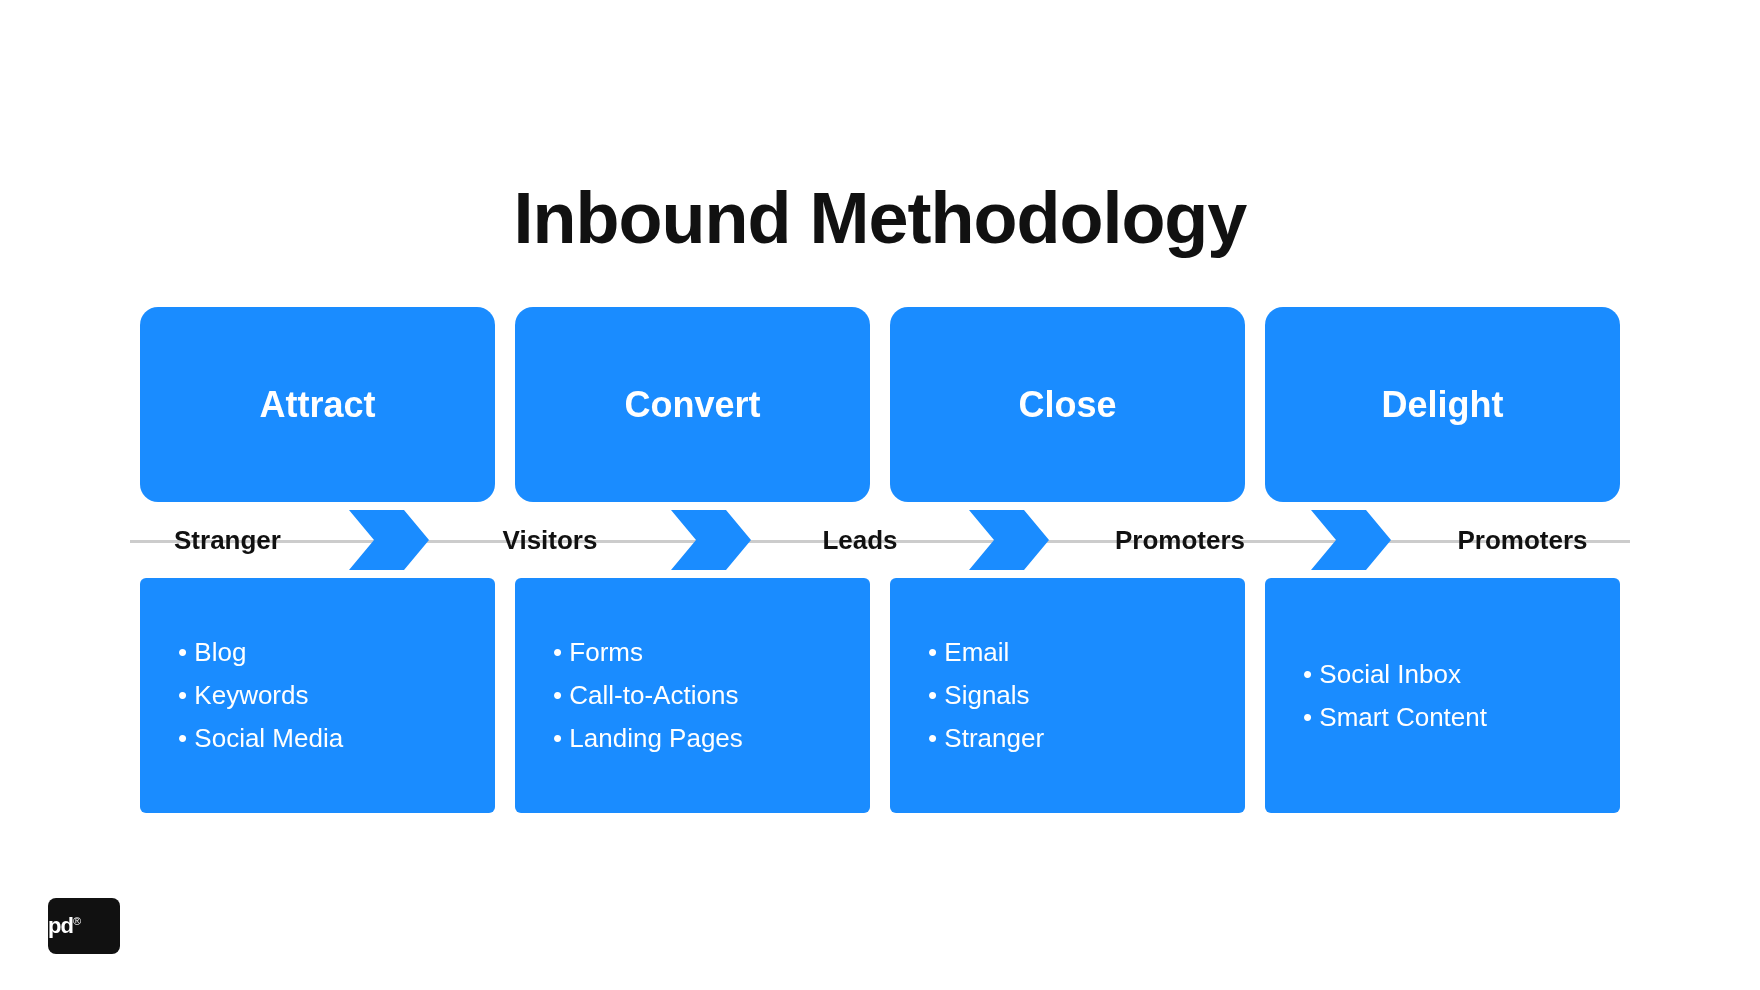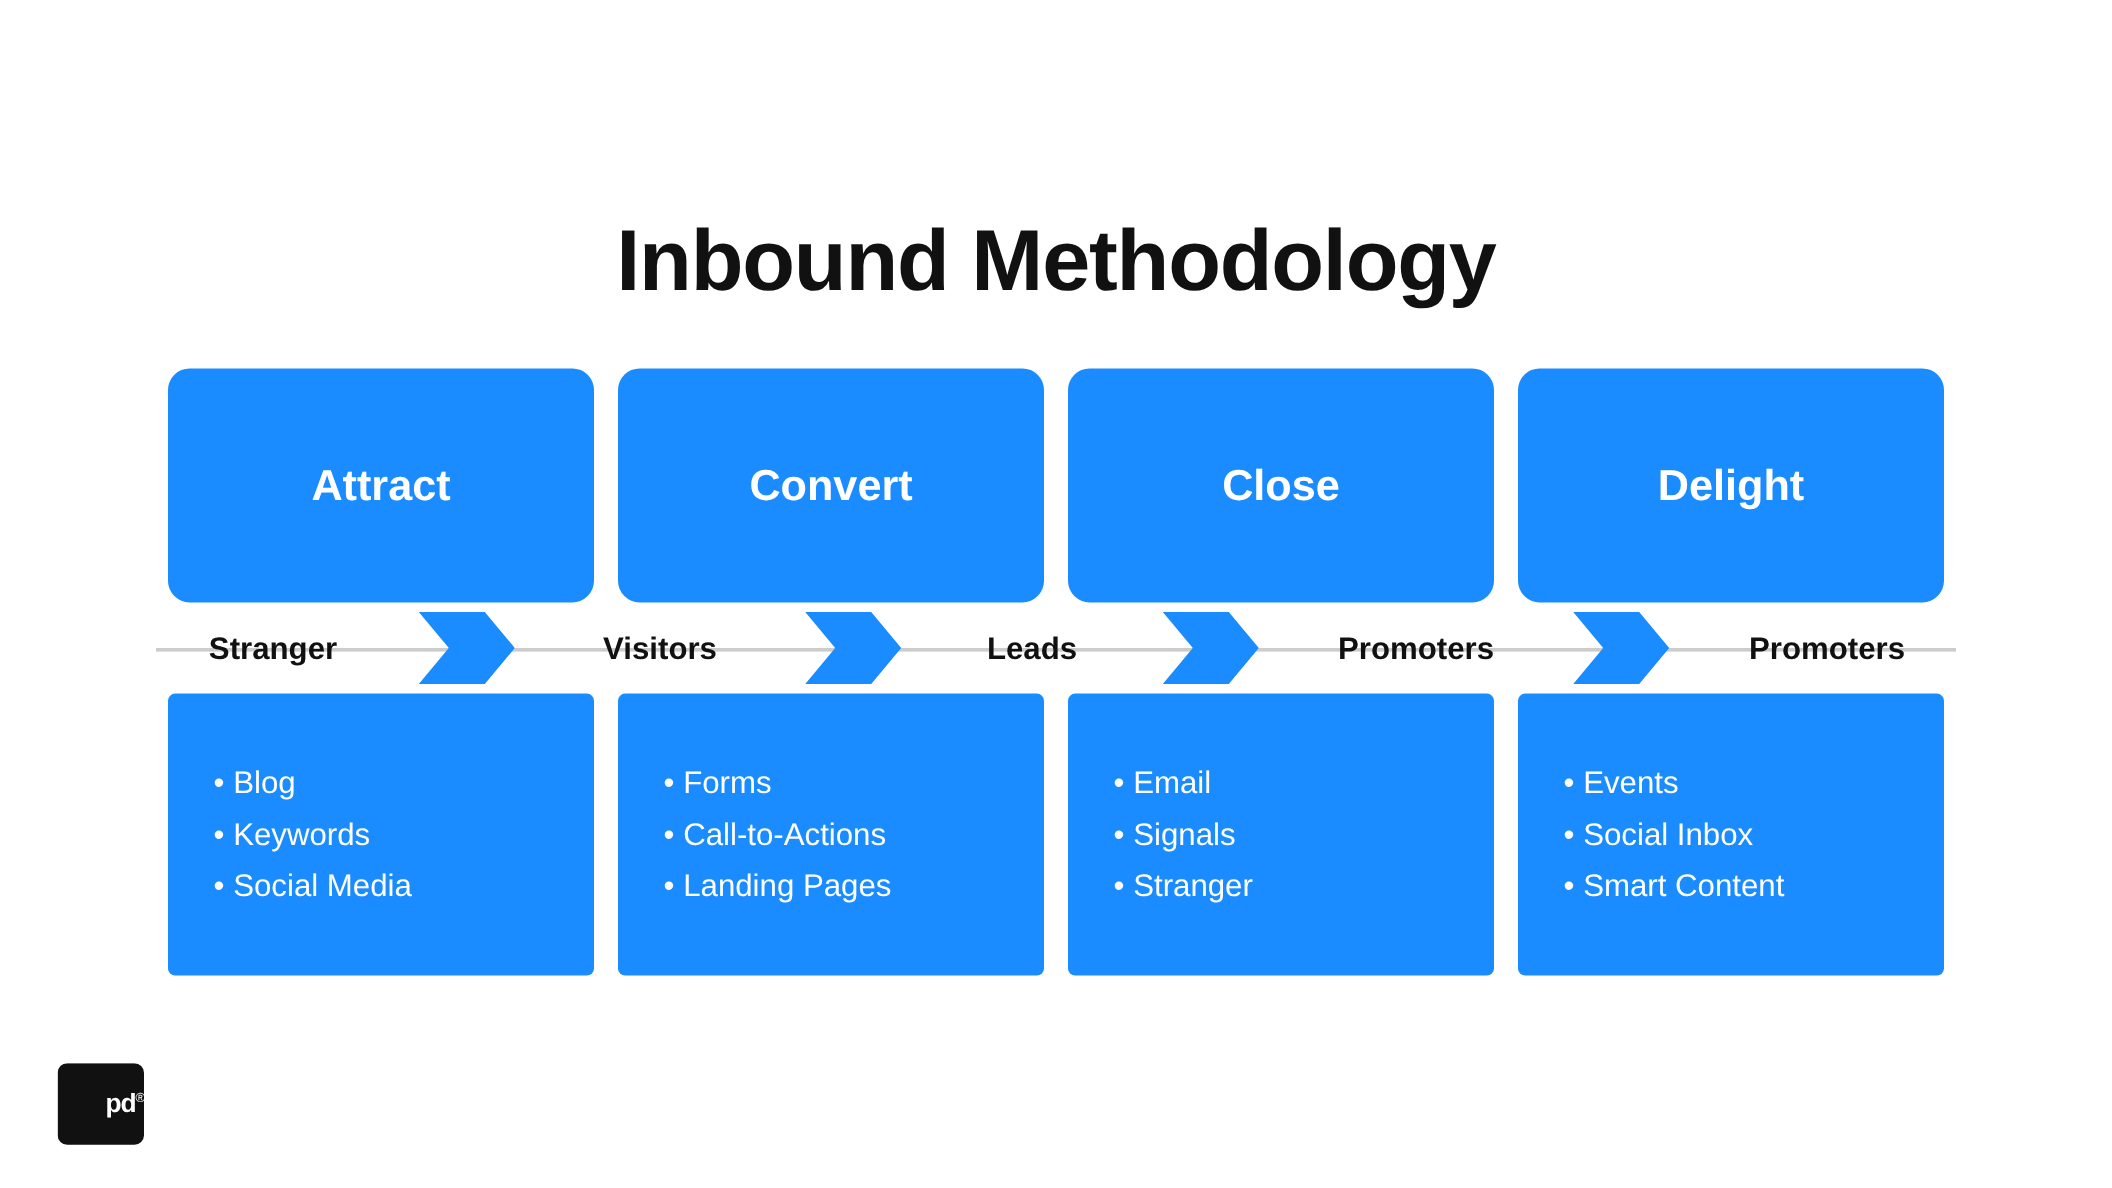--- a/index.html
+++ b/index.html
@@ -92,26 +92,26 @@
       content: '• ';
       font-size: 26px;
     }
 
     
     .logo {
       position: absolute;
       bottom: 36px;
       left: 48px;
       width: 72px;
-      height: 68px;
+      height: 56px;
       background: #111111;
       border-radius: 8px;
       display: flex;
       align-items: center;
-      justify-content: flex-end;
+      justify-content: flex-start;
     }
 
     .logo-text {
       color: #ffffff;
       font-size: 22px;
       font-weight: 900;
       letter-spacing: -1px;
     }
 
     .logo-reg {
@@ -215,21 +215,20 @@
     </div>
     <div class="blue-box-bottom">
       <ul>
         <li>Email</li>
         <li>Signals</li>
         <li>Stranger</li>
       </ul>
     </div>
     <div class="blue-box-bottom">
       <ul>
-        <li>Events</li>
         <li>Social Inbox</li>
         <li>Smart Content</li>
       </ul>
     </div>
   </div>
 
 </div>
 
 <div class="logo" style="position:fixed; bottom:36px; left:48px;">
   <span class="logo-text">

